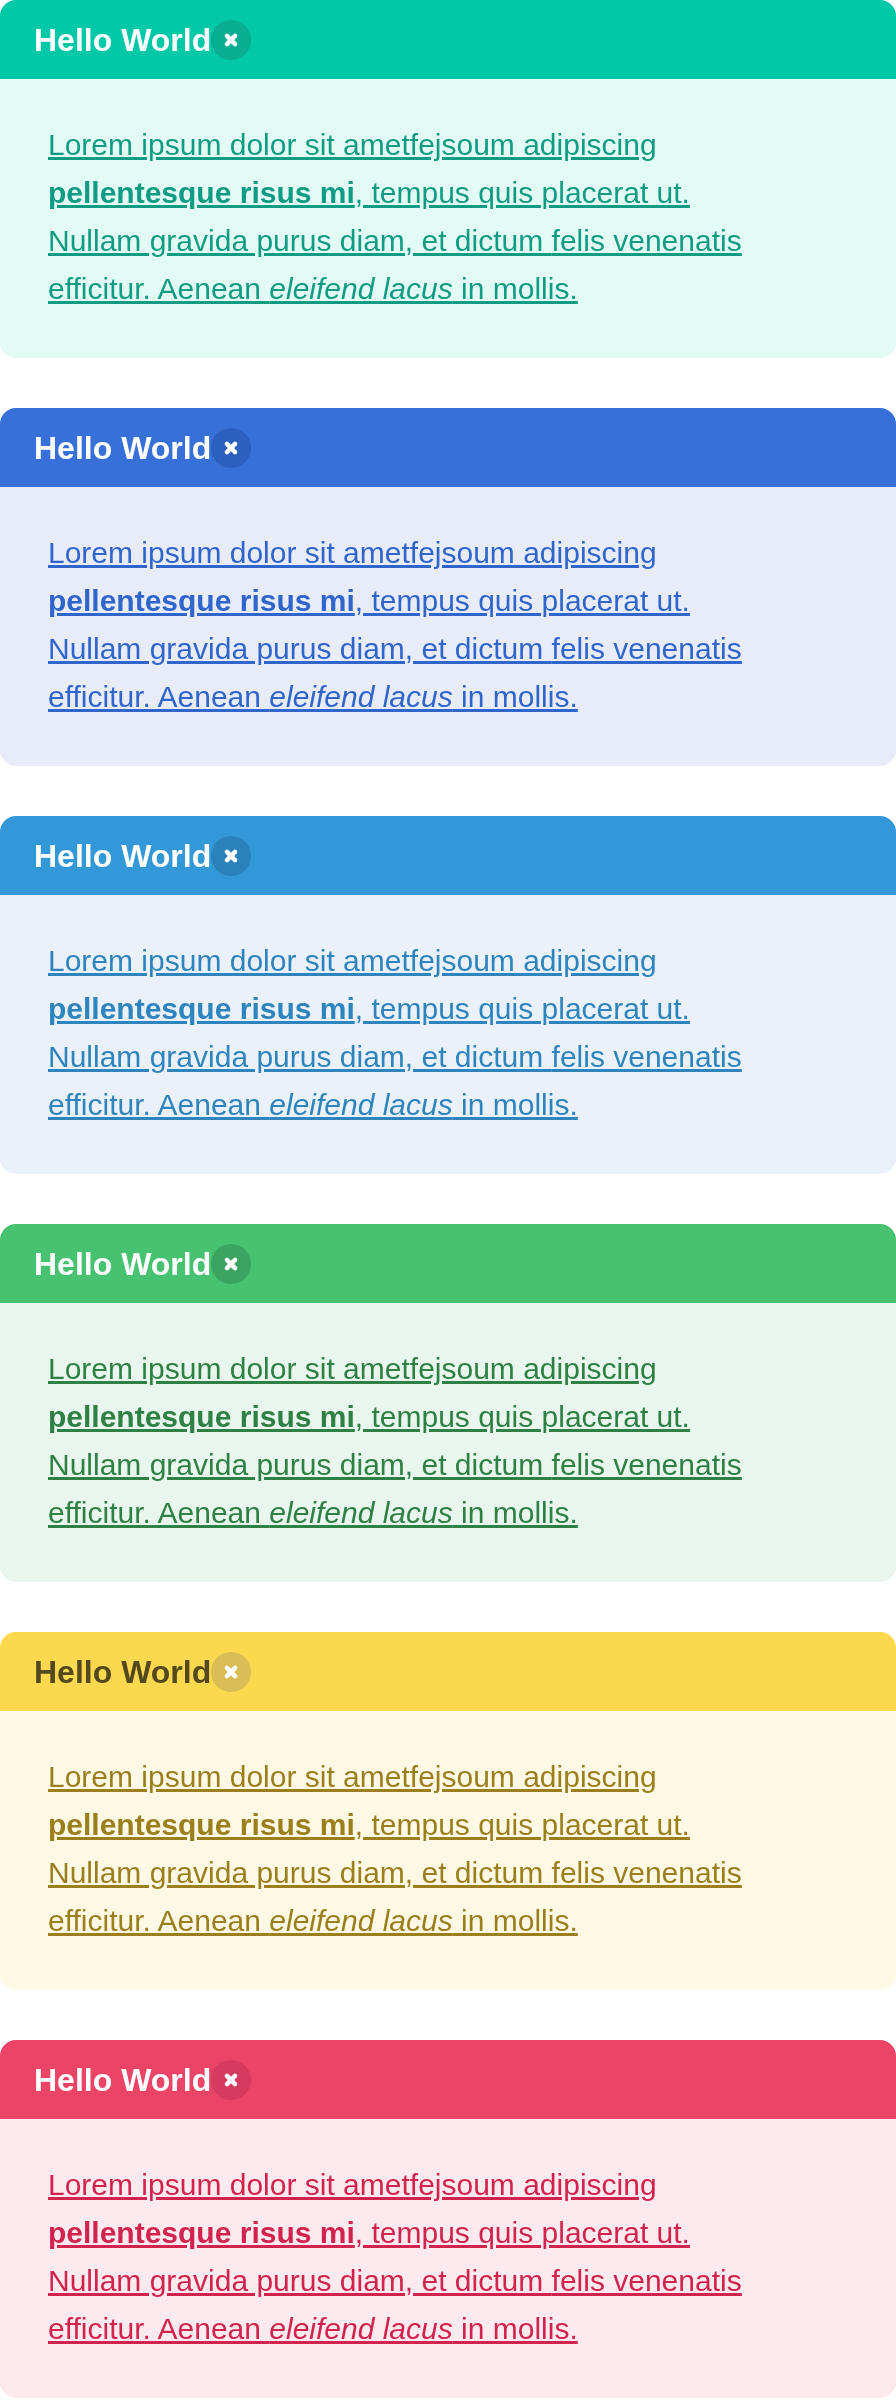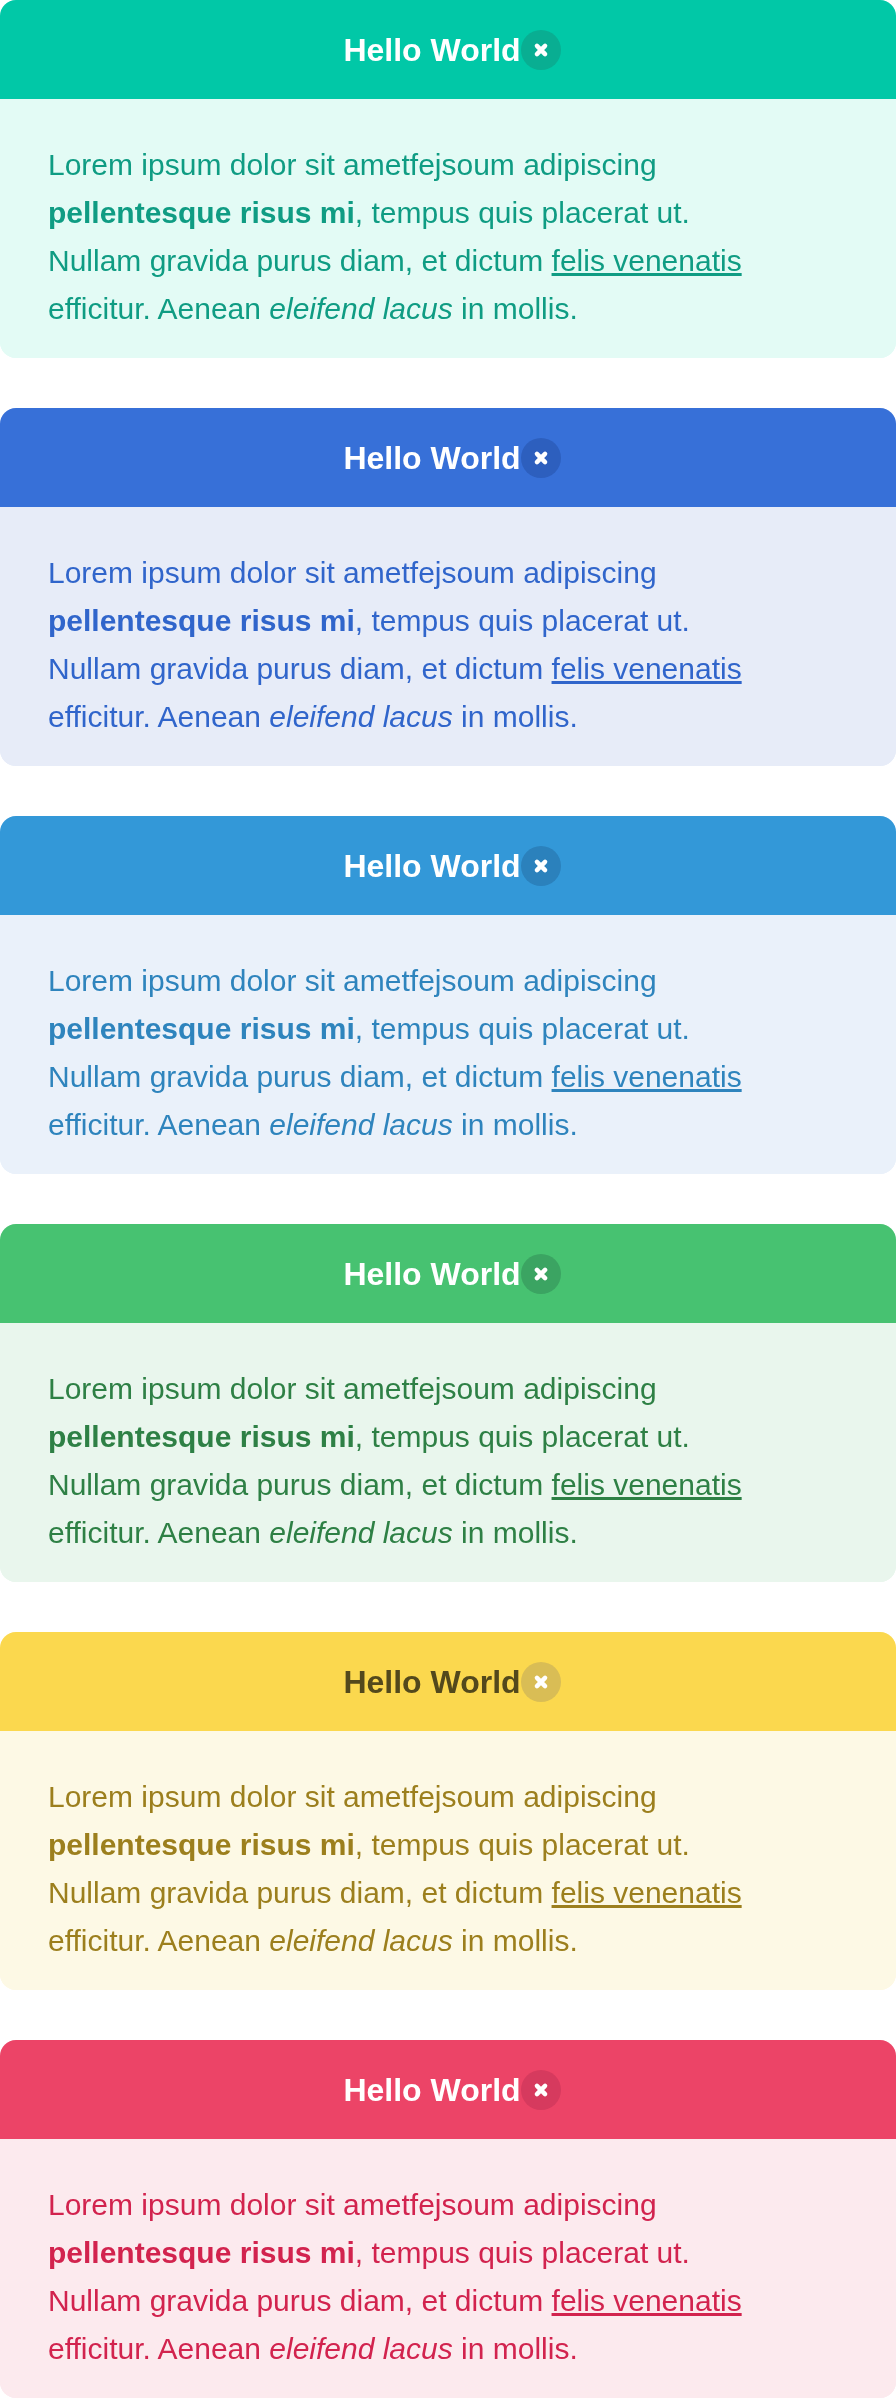--- a/index.html
+++ b/index.html
@@ -16,26 +16,26 @@
   .card {
     width: 896px;
     height: 358px;
     border-radius: 16px;
     overflow: hidden;
     margin: 0 0 50px 0;
     background: var(--body-bg);
   }
   .card:last-child { margin-bottom: 0; }
   .card-header {
-    height: 99px;
+    height: 79px;
     box-sizing: border-box;
     background: var(--header-bg);
     display: flex;
     align-items: center;
-    justify-content: center;
+    justify-content: flex-start;
     padding: 0 26px 0 34px;
   }
   .card-title {
     font-size: 32px;
     font-weight: 700;
     color: var(--title);
     line-height: 1;
   }
   .close-btn {
     width: 40px;
@@ -57,20 +57,21 @@
     box-sizing: border-box;
     background: var(--body-bg);
     padding: 42px 48px 0 48px;
     color: var(--text);
     font-size: 30px;
     line-height: 48px;
   }
   .tline {
     margin: 0;
     white-space: nowrap;
+    text-decoration: underline;
   }
   .tline strong { font-weight: 700; text-align: center; }
   .tline em { font-style: italic; }
   .tline a {
     color: inherit;
     text-decoration: underline;
     cursor: pointer;
   }
 </style>
 </head>

